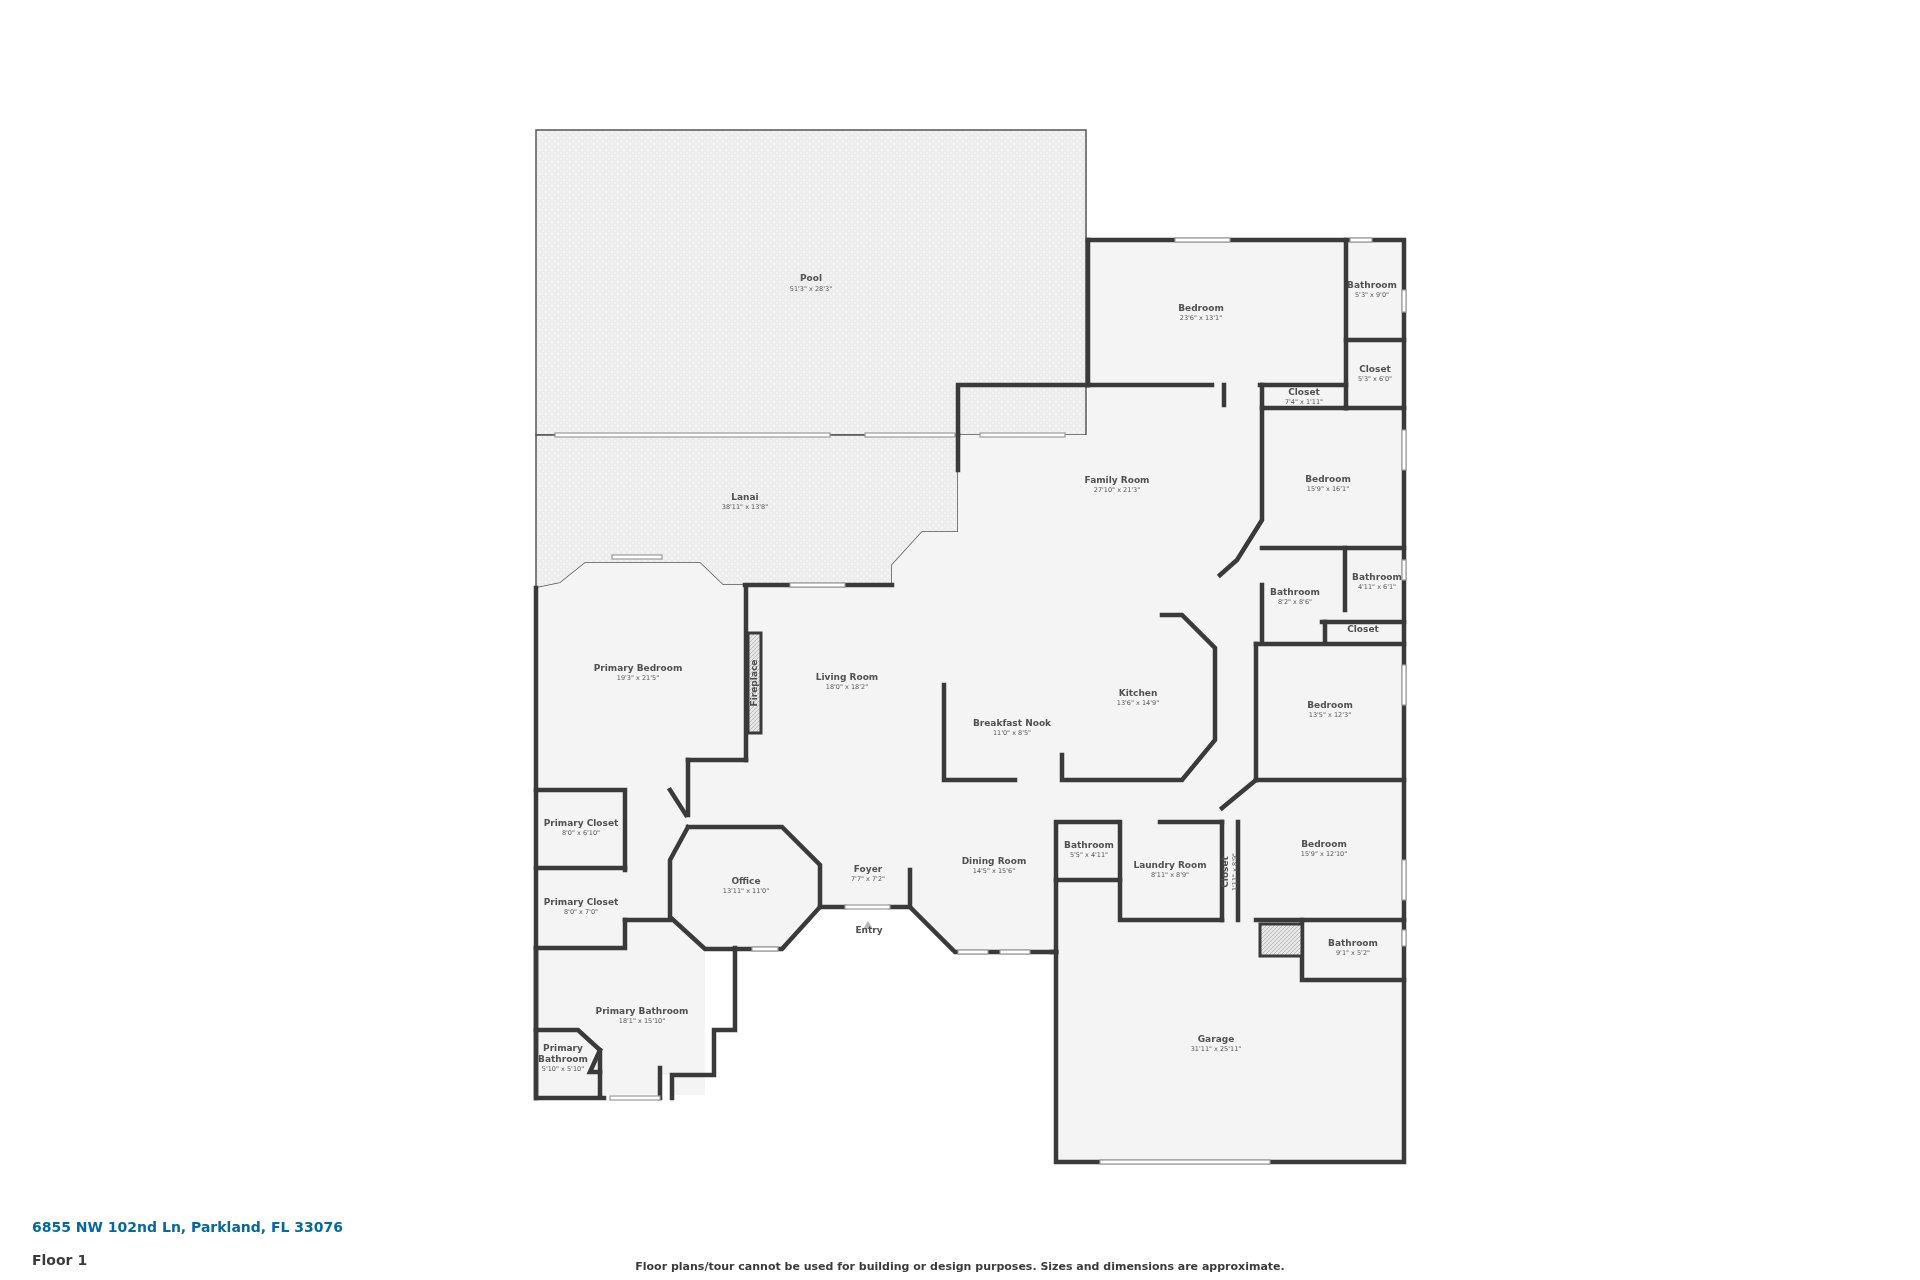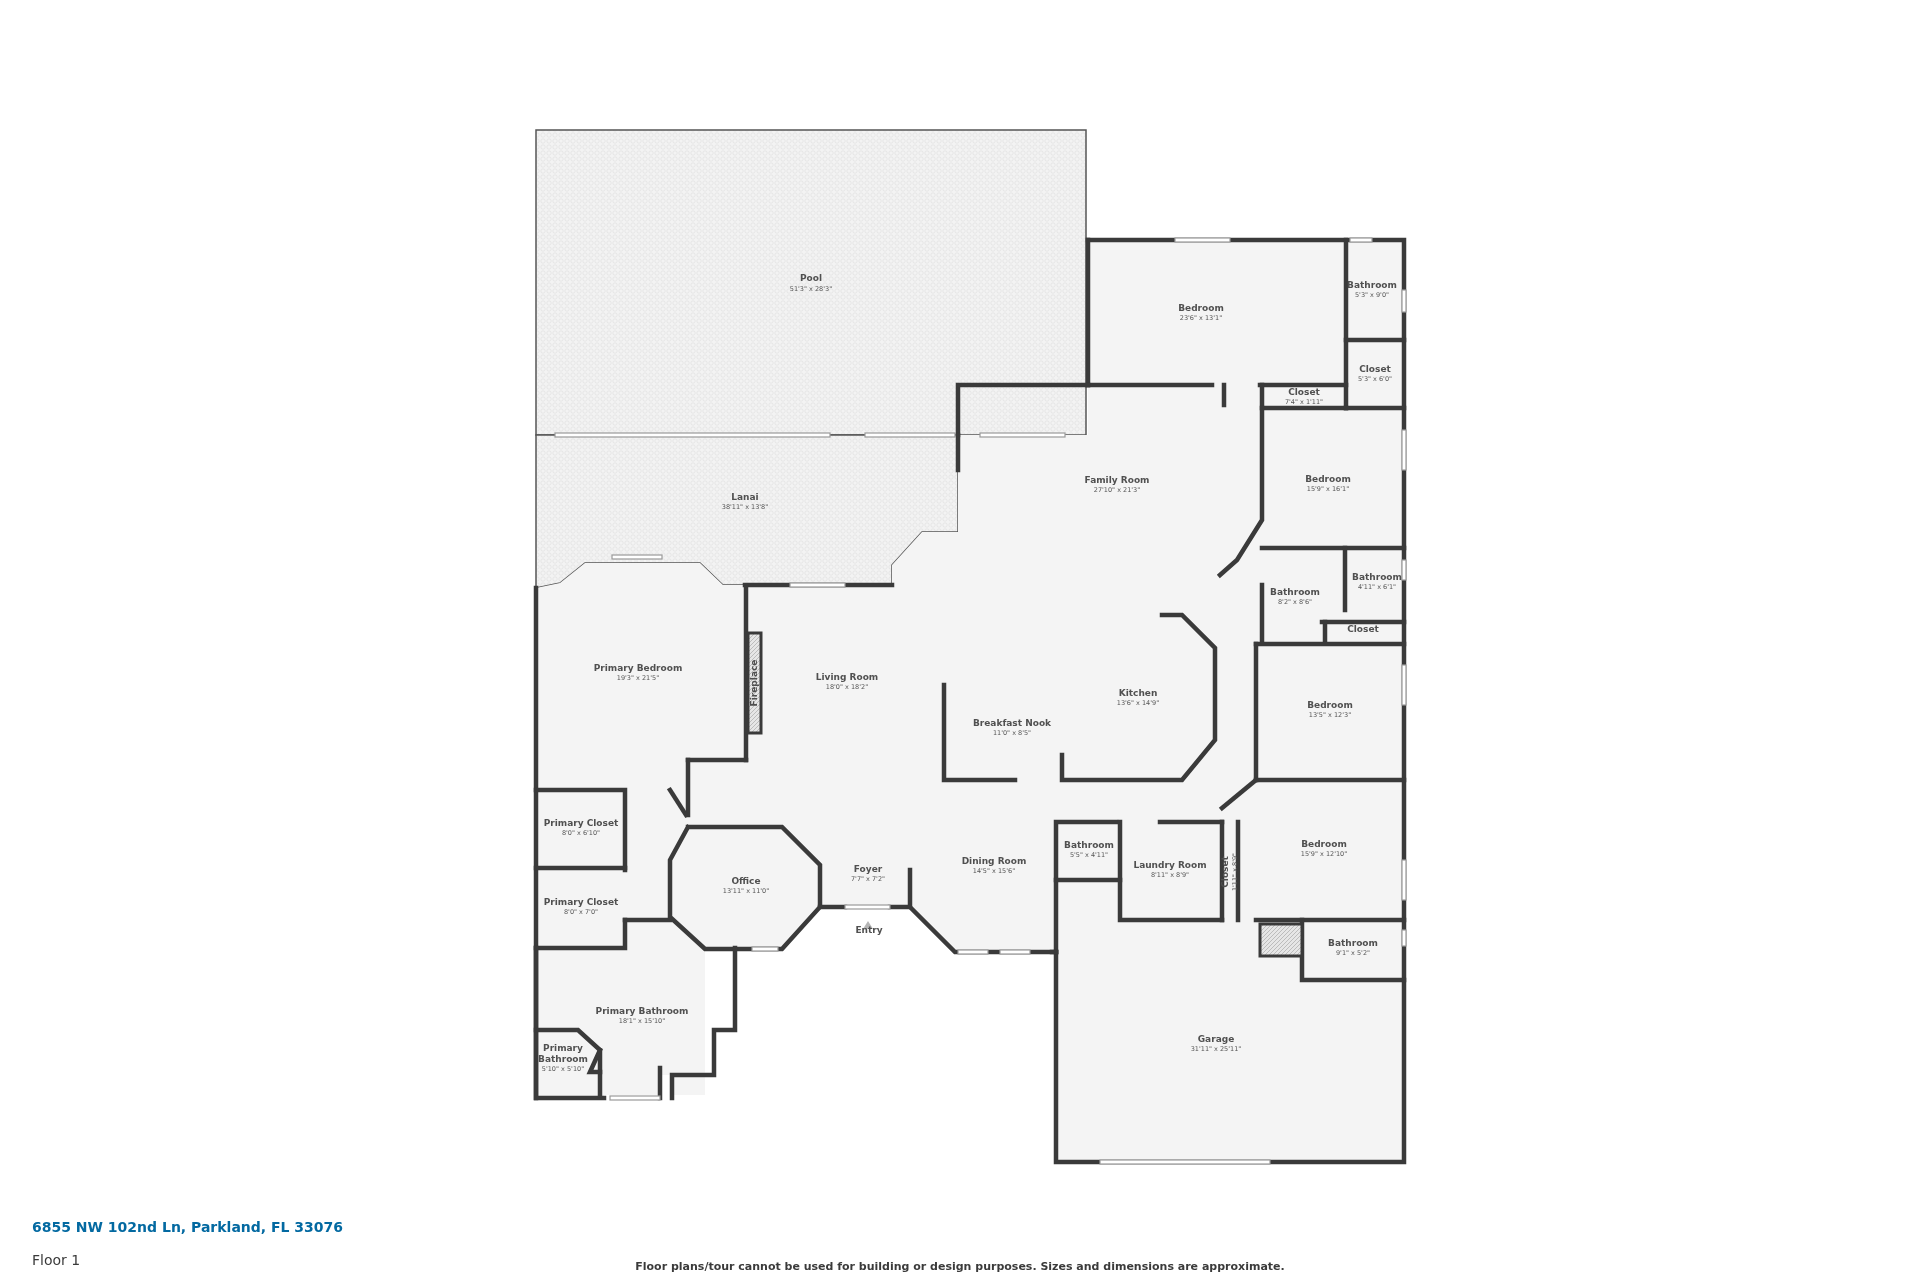--- a/index.html
+++ b/index.html
@@ -5,21 +5,21 @@
   html, body { margin: 0; padding: 0; background: #ffffff; }
   body { width: 1920px; height: 1280px; position: relative; overflow: hidden; font-family: "DejaVu Sans", sans-serif; }
   #plan { position: absolute; left: 0; top: 0; width: 1920px; height: 1280px; }
   .wall { stroke: #3a3a3a; stroke-width: 4.5; fill: none; stroke-linecap: square; }
   .window { stroke: #9a9a9a; stroke-width: 1.2; fill: #ffffff; }
   .room-floor { fill: #f4f4f4; }
   .outdoor { fill: url(#dots); stroke: #555; stroke-width: 1.5; }
   .room-name { font-family: "DejaVu Sans", sans-serif; font-size: 9px; font-weight: bold; fill: #505050; text-anchor: middle; }
   .room-dim { font-family: "DejaVu Sans", sans-serif; font-size: 6.5px; fill: #555; text-anchor: middle; }
   .footer-address { position: absolute; left: 32px; top: 1219px; font-family: "DejaVu Sans", sans-serif; font-weight: bold; font-size: 14px; color: #0369a1; }
-  .footer-floor { position: absolute; left: 32px; top: 1252px; font-family: "DejaVu Sans", sans-serif; font-weight: normal; font-size: 14px; color: #3b3b3b; }
+  .footer-floor { position: absolute; left: 32px; top: 1252px; font-family: "DejaVu Sans", sans-serif; font-weight: bold; font-size: 14px; color: #3b3b3b; }
   .footer-disclaimer { position: absolute; left: 0; width: 1920px; top: 1260px; text-align: center; font-family: "DejaVu Sans", sans-serif; font-weight: bold; font-size: 11px; color: #3b3b3b; }
 </style>
 </head>
 <body>
 
 <svg id="plan" viewBox="0 0 1920 1280" xmlns="http://www.w3.org/2000/svg">
   <defs>
     <pattern id="dots" width="6" height="6" patternUnits="userSpaceOnUse">
       <rect width="6" height="6" fill="#f3f3f3"></rect>
       <circle cx="3" cy="3" r="2.2" fill="none" stroke="#e2e2e2" stroke-width="0.8"></circle>

